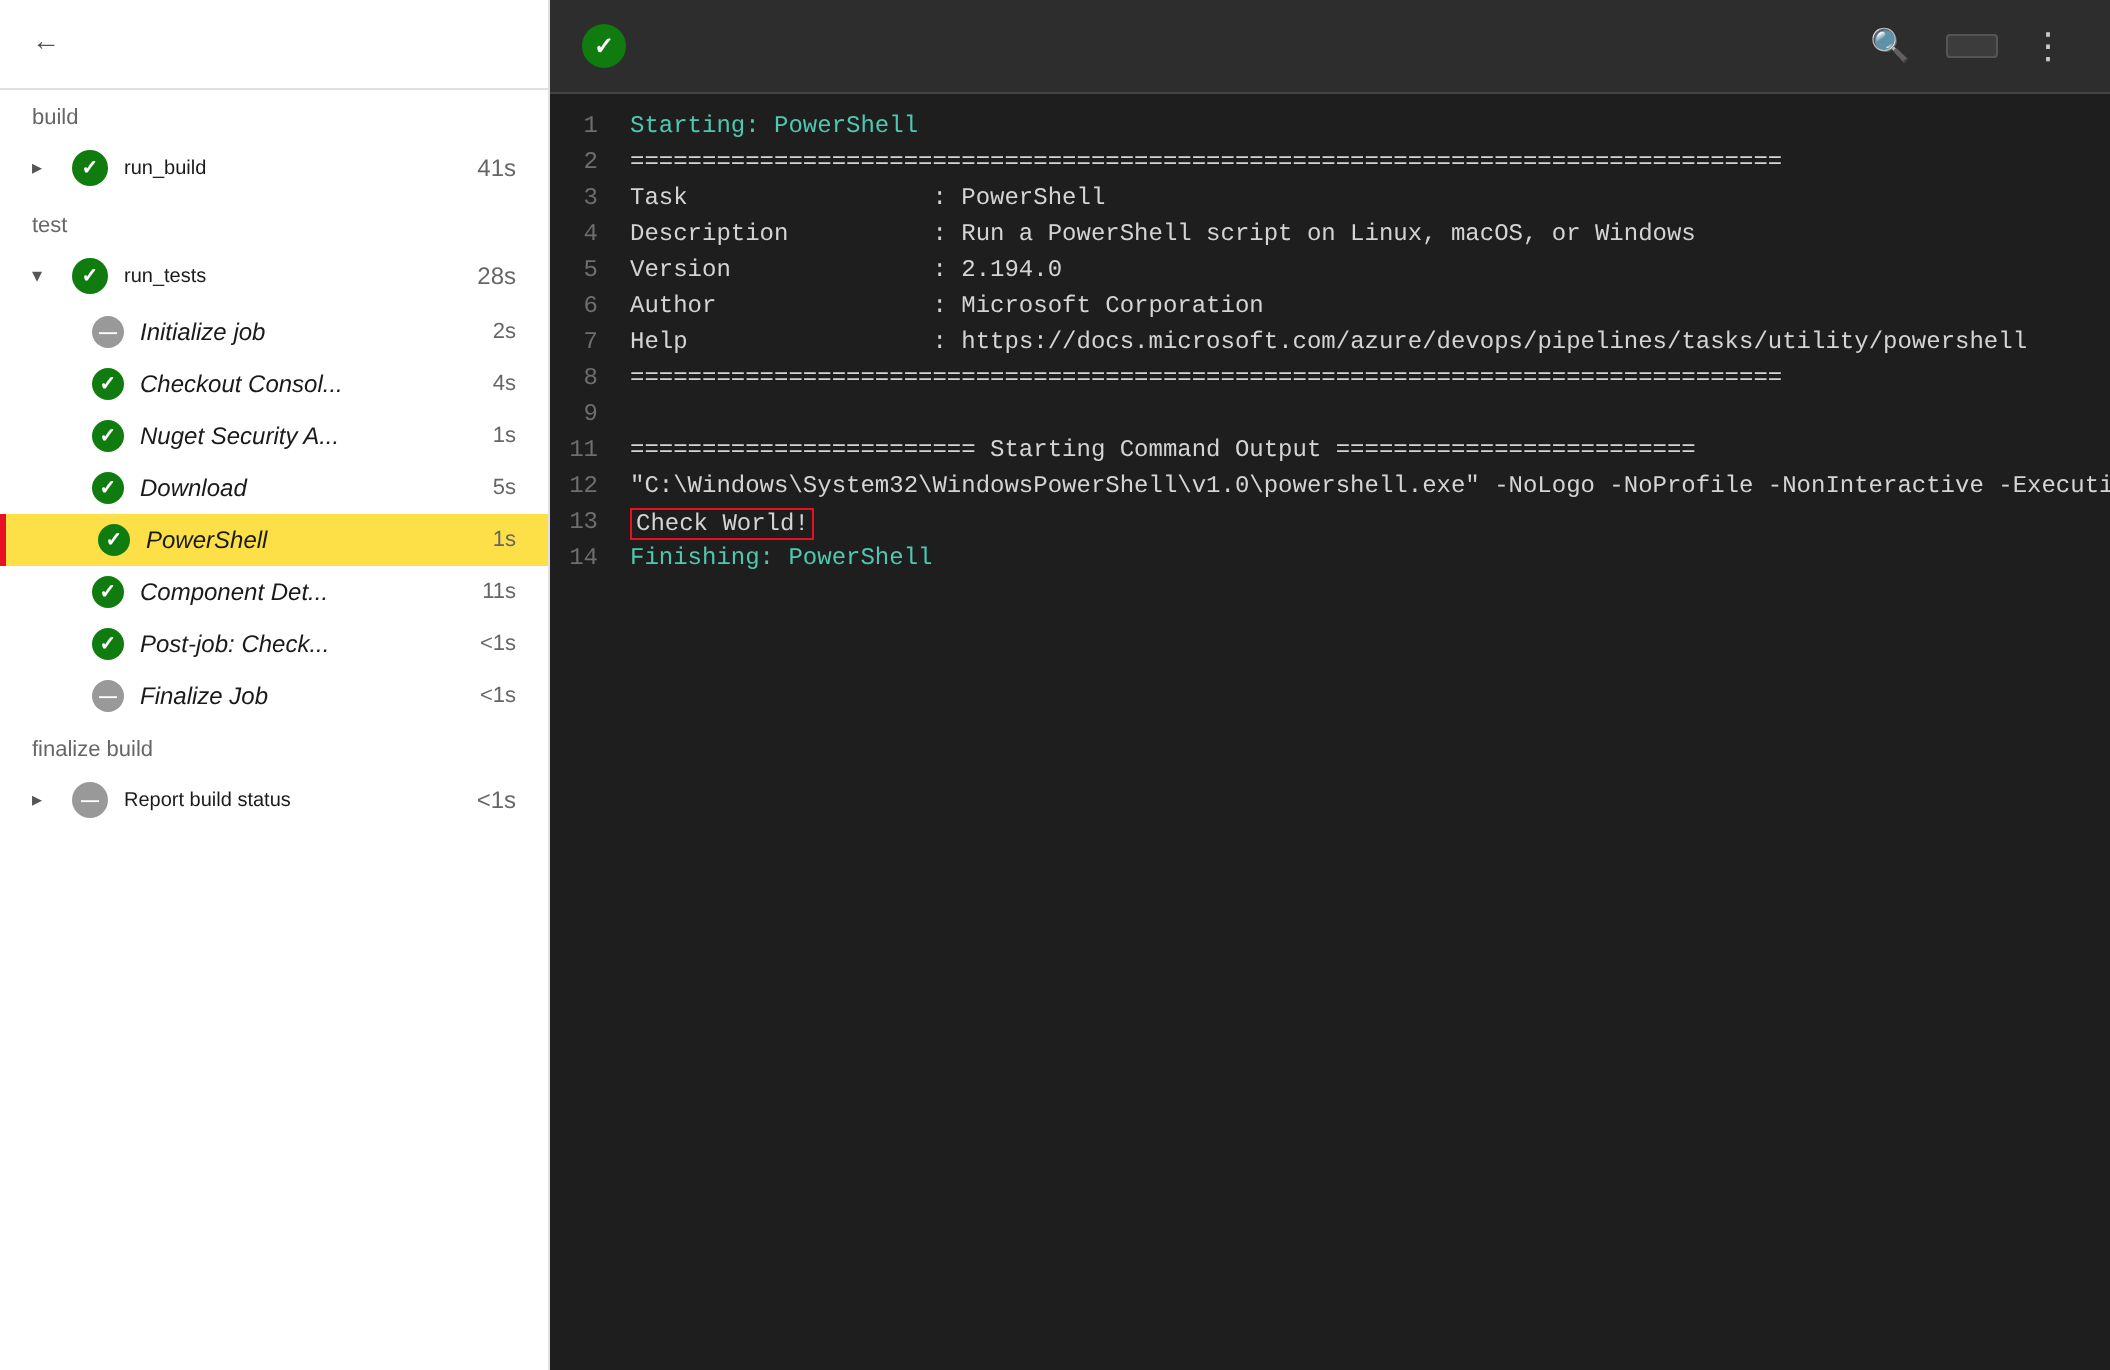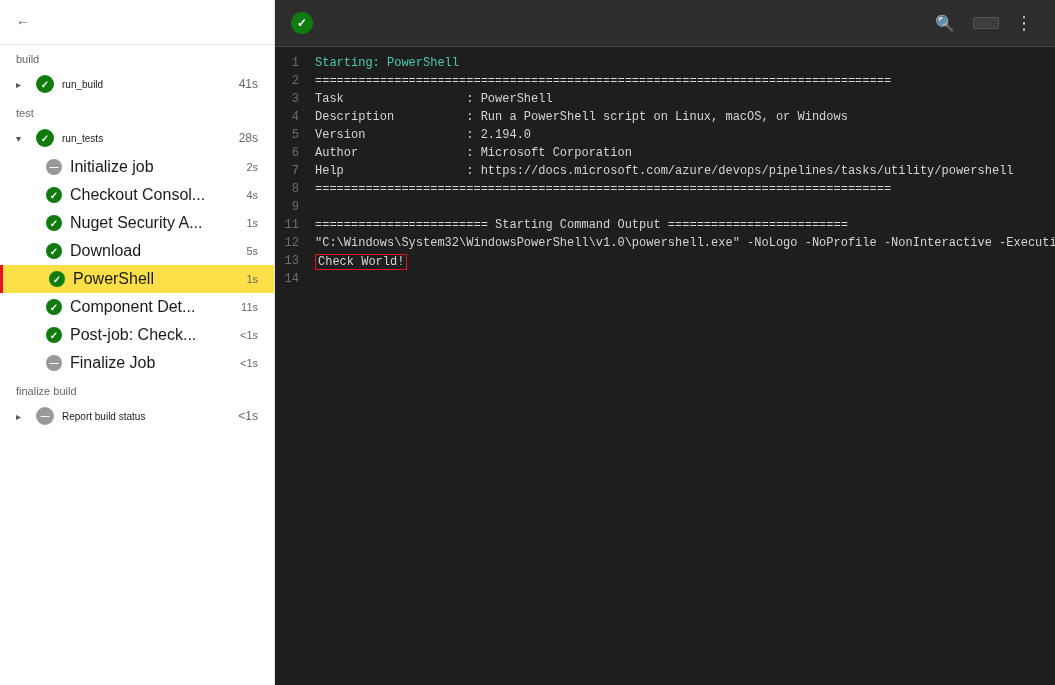--- a/index.html
+++ b/index.html
@@ -20,21 +20,21 @@
     .icon-success { background: #107c10; }
     .icon-pending { background: #999; }
     .icon-check::after { content: '✓'; color: white; font-size: 10px; font-weight: bold; }
     .icon-dash::after { content: '—'; color: white; font-size: 9px; font-weight: bold; }
     .job-name { flex: 1; font-size: 10px; color: #1a1a1a; }
     .job-duration { font-size: 12px; color: #666; margin-left: auto; }
 
     .sub-job-row { display: flex; align-items: center; padding: 5px 16px 5px 46px; cursor: pointer; }
     .sub-job-row.selected { background: #fde047; border-left: 3px solid #e81123; }
     .sub-job-row .icon { width: 16px; height: 16px; border-radius: 50%; display: flex; align-items: center; justify-content: center; margin-right: 8px; flex-shrink: 0; }
-    .sub-job-row .job-name { font-size: 16px; }
+    .sub-job-row .job-name { font-size: 12px; font-style: italic; }
     .sub-job-row .job-duration { font-size: 11px; color: #666; }
 
     
     .right-panel { flex: 1; background: #1e1e1e; display: flex; flex-direction: column; overflow: hidden; }
     .right-header { display: flex; align-items: center; padding: 8px 16px; background: #2d2d2d; border-bottom: 1px solid #444; gap: 10px; }
     .header-icon { width: 22px; height: 22px; border-radius: 50%; background: #107c10; display: flex; align-items: center; justify-content: center; flex-shrink: 0; }
     .header-icon::after { content: '✓'; color: white; font-size: 12px; font-weight: bold; }
     .header-title { font-size: 16px; font-weight: 600; color: #fff; flex: 1; }
     .search-icon-btn { background: none; border: none; color: #ccc; cursor: pointer; font-size: 16px; padding: 4px 8px; }
     .view-raw-btn { background: #3c3c3c; border: 1px solid #555; color: #fff; padding: 5px 12px; font-size: 12px; cursor: pointer; border-radius: 2px; }
@@ -180,15 +180,16 @@
       <div class="log-line">
         <span class="line-num">12</span>
         <span class="line-text normal">"C:\Windows\System32\WindowsPowerShell\v1.0\powershell.exe" -NoLogo -NoProfile -NonInteractive -ExecutionPol</span>
       </div>
       <div class="log-line">
         <span class="line-num">13</span>
         <span class="line-text"><span class="hello-world-highlight">Check World!</span></span>
       </div>
       <div class="log-line">
         <span class="line-num">14</span>
+        <span class="line-text green">Finishing: PowerShell</span>
       </div>
     </div>
 </div>
 
 </body></html>

